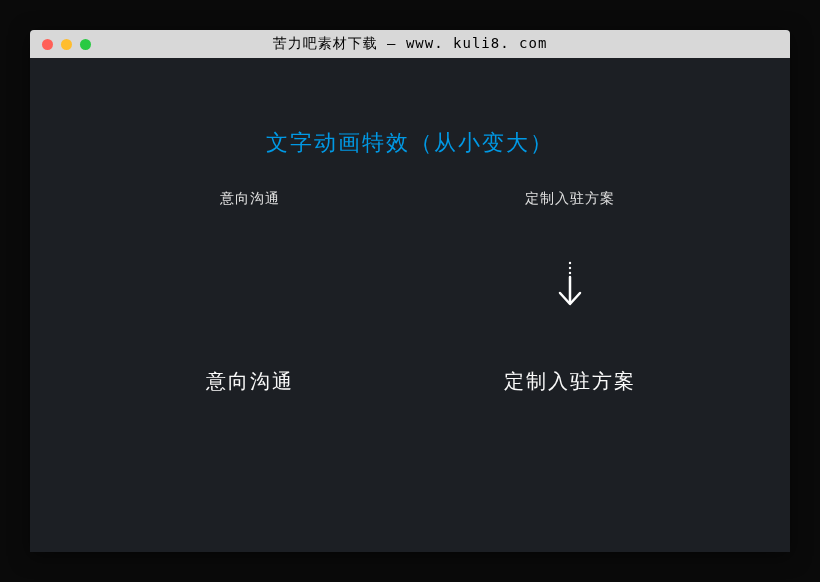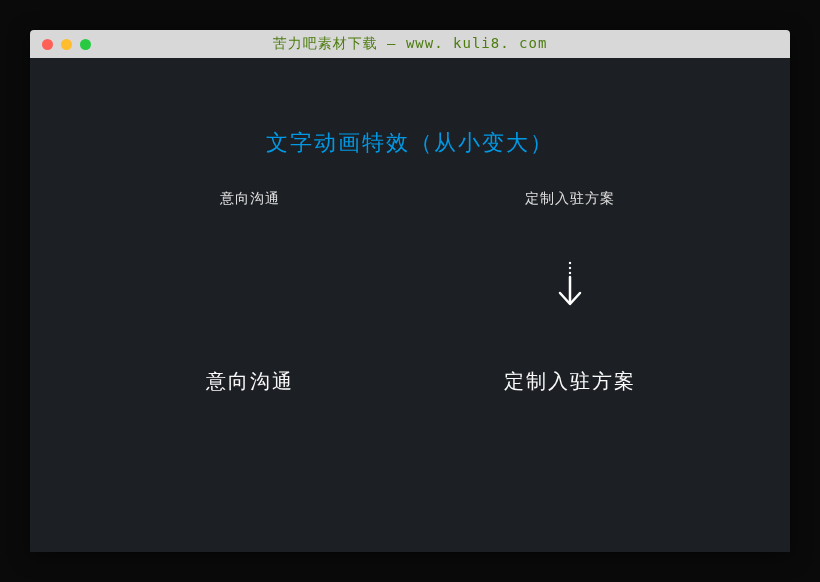--- a/index.html
+++ b/index.html
@@ -42,21 +42,21 @@
       border-radius: 50%;
     }
     .light.red { background: #ff5f57; }
     .light.yellow { background: #ffbd2e; }
     .light.green { background: #28ca42; }
     .title {
       position: absolute;
       left: 0;
       right: 0;
       text-align: center;
-      color: #4d7c0f;
+      color: #000000;
       font-size: 14px;
       letter-spacing: 1px;
       font-family: "SimSun", monospace;
     }
     .content {
       padding: 40px 60px;
       height: calc(100% - 28px);
       display: flex;
       flex-direction: column;
     }

